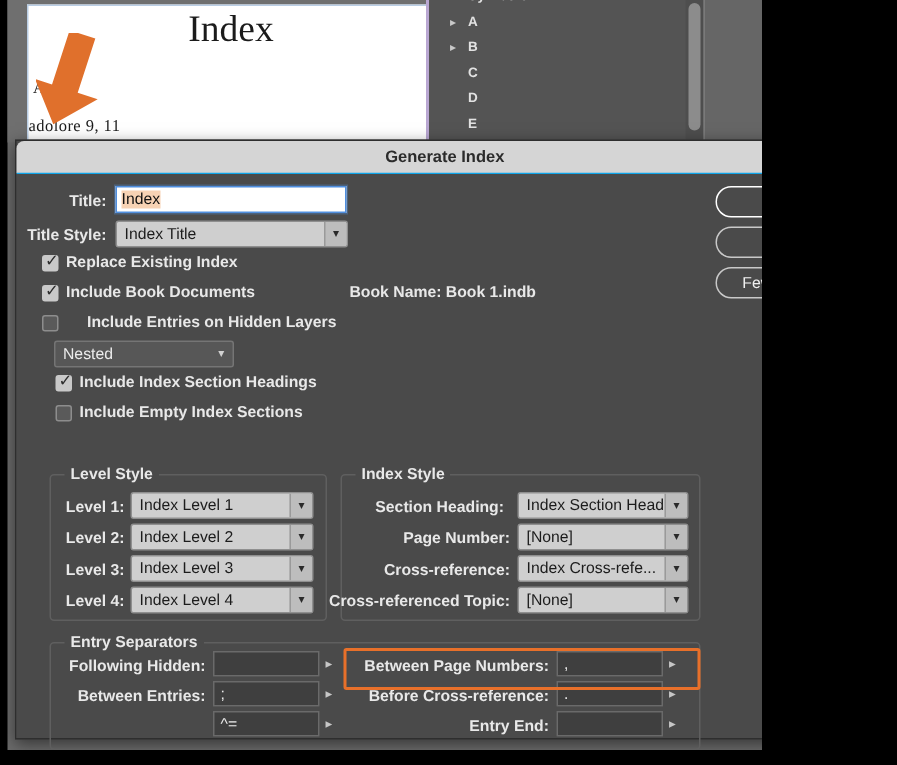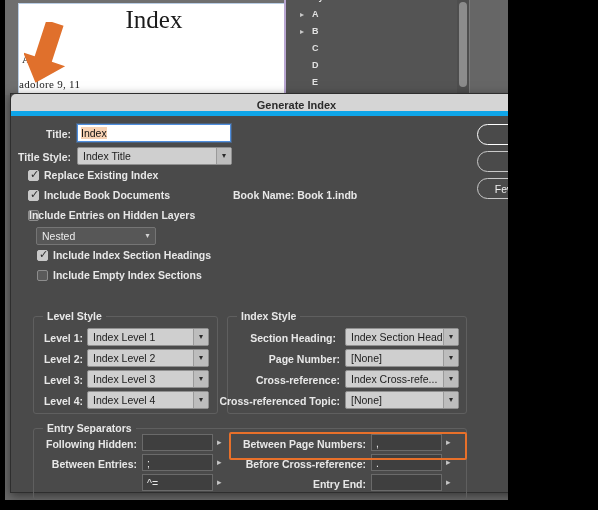--- a/index.html
+++ b/index.html
@@ -108,21 +108,21 @@
     position: absolute;
     left: 10px; top: 93px; width: 573px; height: 400px;
     background: #494949;
     border: 1px solid #2e2e2e;
     box-shadow: 0 3px 10px rgba(0,0,0,.5);
   }
   #dialog-titlebar {
     position: absolute; left: 0; top: 0; width: 571px; height: 22px;
     background: #d5d5d5;
     border-top-left-radius: 5px; border-top-right-radius: 5px;
-    border-bottom: 5px solid #0ea5e9;
+    border-bottom: 1px solid #0ea5e9;
   }
   #dialog-title {
     position: absolute; left: 0; top: 0; width: 571px;
     text-align: center; line-height: 22px;
     font-size: 11px; font-weight: bold; color: #2b2b2b;
   }
   #dialog-body {
     position: absolute; left: 0; top: 22px; width: 571px; height: 376px;
     background: #4a4a4a;
   }
@@ -334,21 +334,21 @@
 
       <div class="cbox checked" style="left:17px; top:54px;"></div>
       <div class="lbl-l" style="left:33px; top:53px;">Replace Existing Index</div>
 
       <div class="cbox checked" style="left:17px; top:74px;"></div>
       <div class="lbl-l" style="left:33px; top:73px;">Include Book Documents</div>
 
       <div class="lbl-l" style="left:222px; top:73px;">Book Name: Book 1.indb</div>
 
       <div class="cbox" style="left:17px; top:94px;"></div>
-      <div class="lbl-l" style="left:18px; top:93px;">Include Entries on Hidden Layers</div>
+      <div class="lbl-l" style="left:47px; top:93px;">Include Entries on Hidden Layers</div>
 
       <div class="popup-dark" style="left:25px; top:111px; width:120px;">
         <span>Nested</span>
         <span class="arrowbox">▾</span>
       </div>
 
       <div class="cbox checked" style="left:26px; top:134px;"></div>
       <div class="lbl-l" style="left:42px; top:133px;">Include Index Section Headings</div>
 
       <div class="cbox" style="left:26px; top:154px;"></div>

